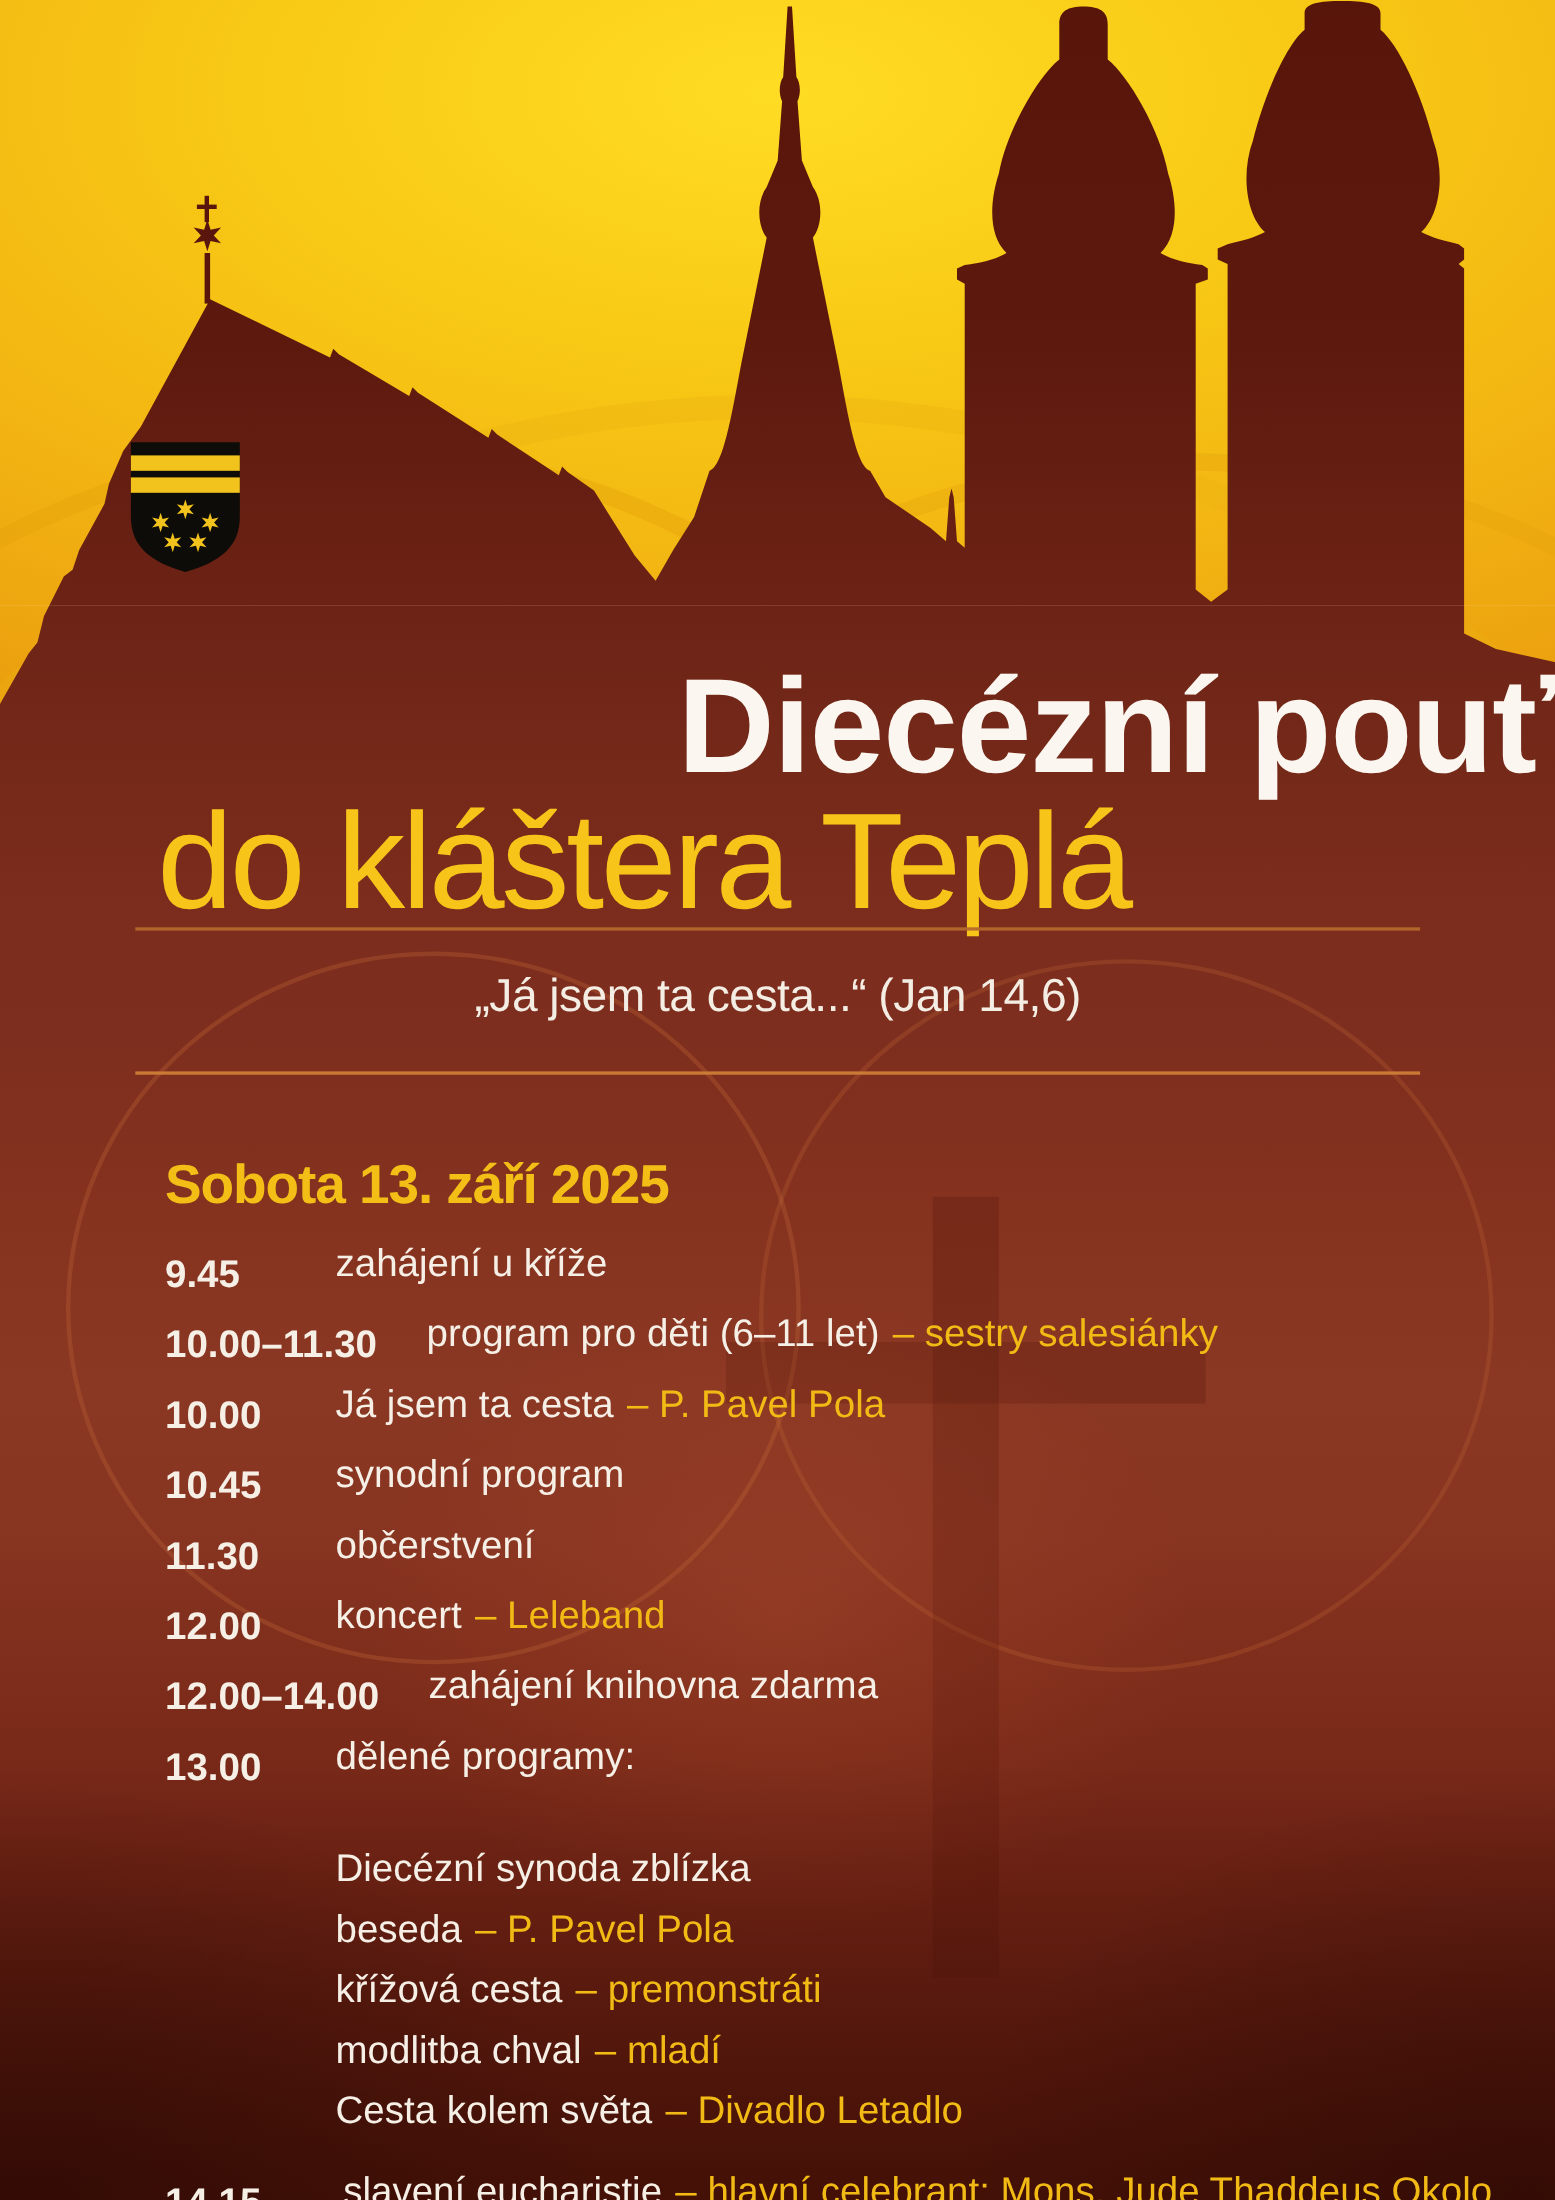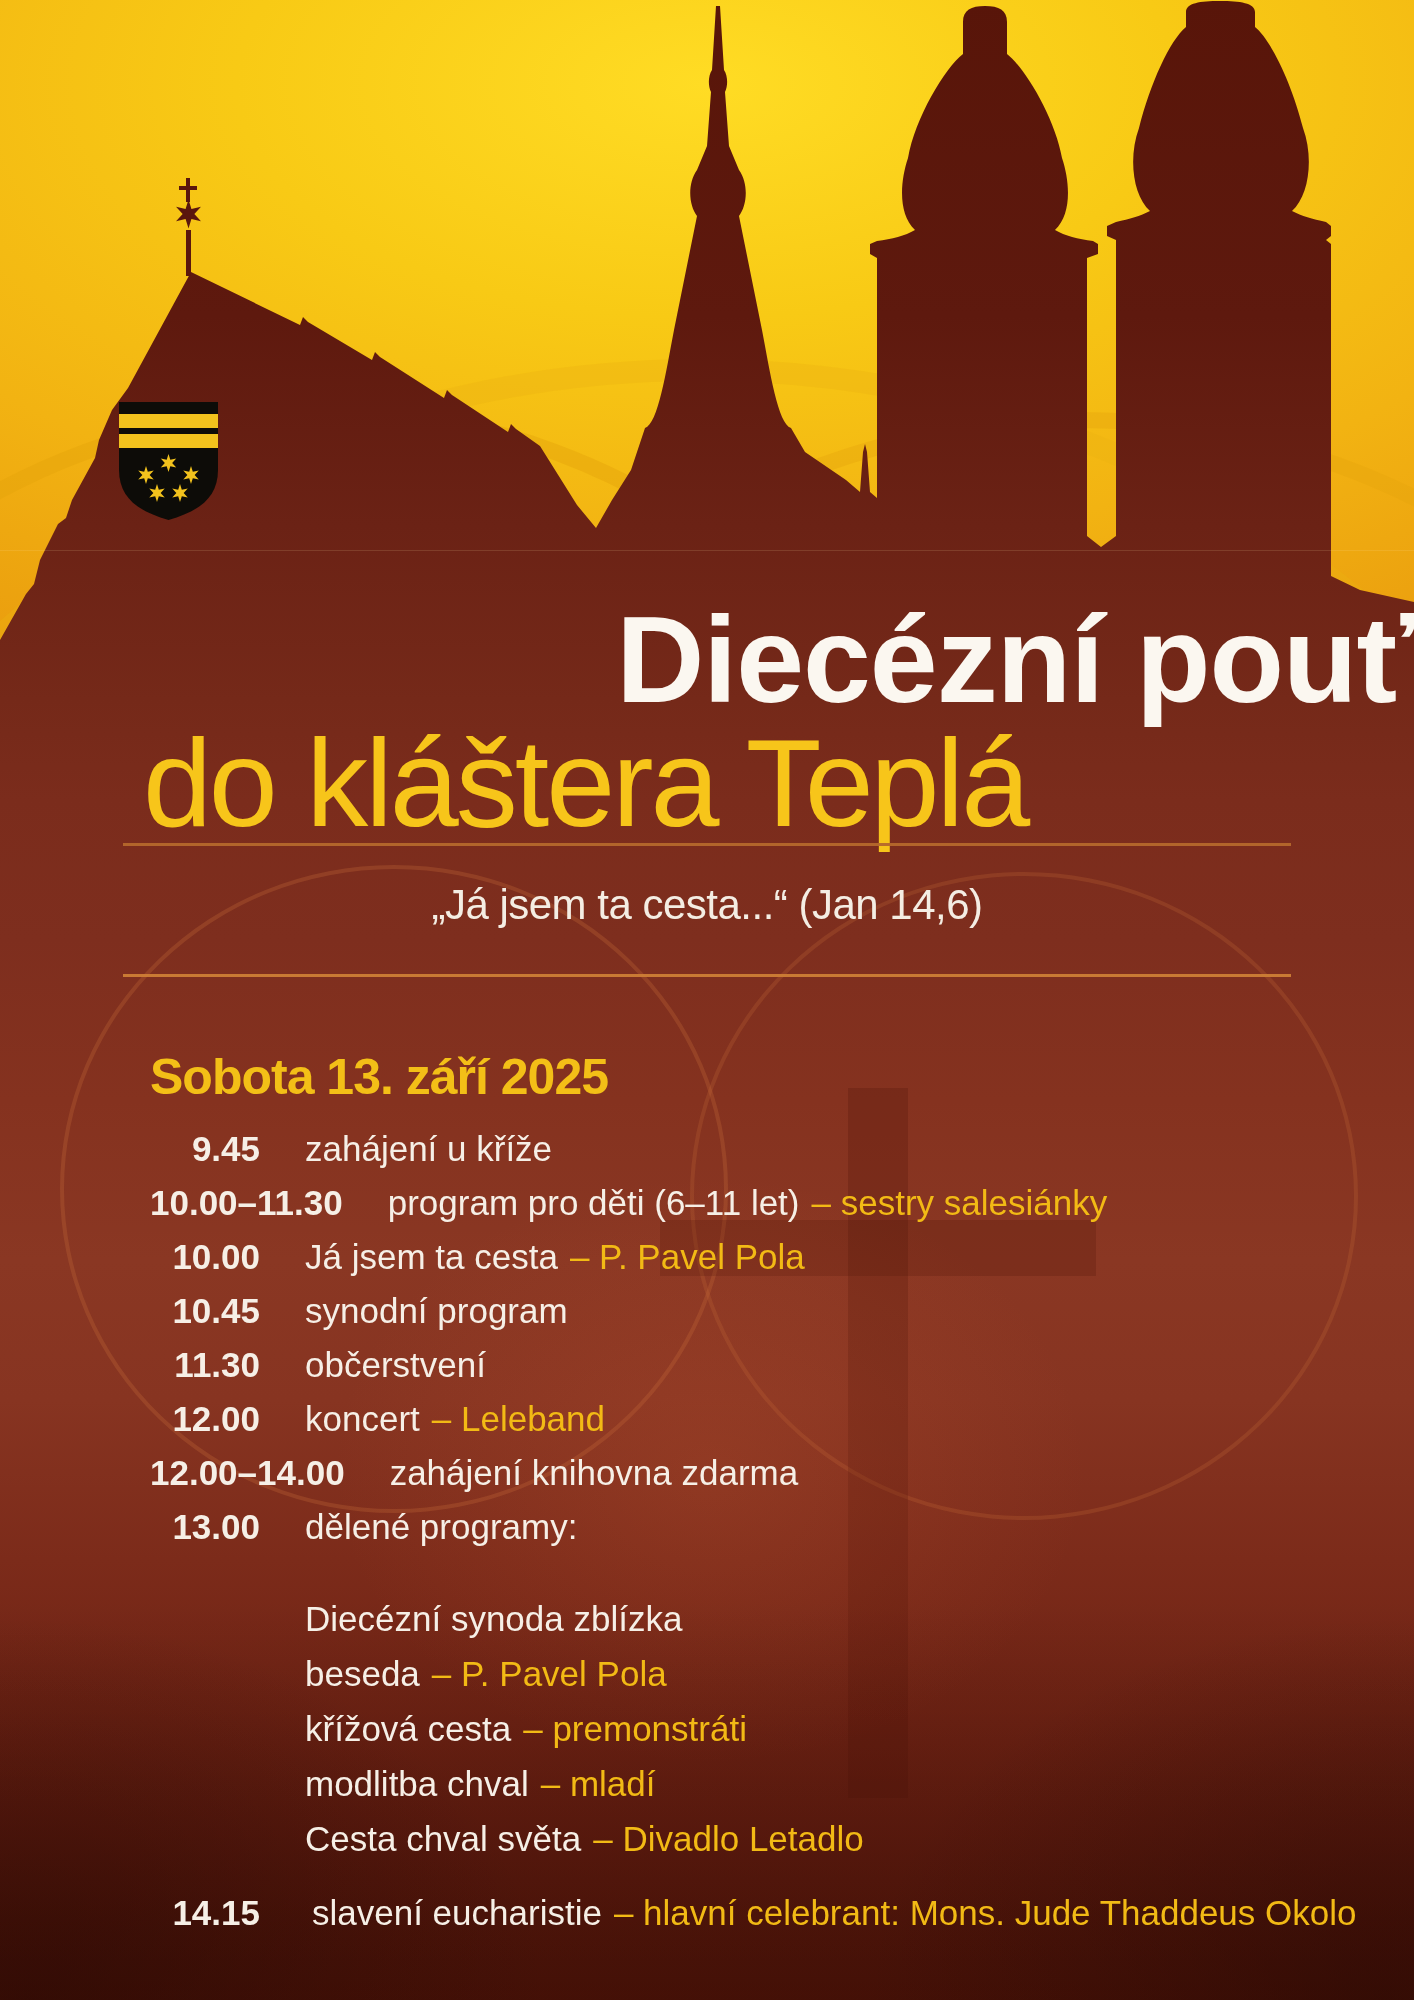--- a/index.html
+++ b/index.html
@@ -58,21 +58,21 @@
     font-size:42px;line-height:50px;font-weight:400;letter-spacing:-0.5px;
   }
 
   .schedule{position:absolute;left:150px;top:1050px;width:1264px;color:#f6efe6;}
   .date-heading{
     color:#f3bf17;font-size:50px;line-height:54px;font-weight:700;letter-spacing:-1px;
     margin:0 0 18px 0;
   }
   .rows{margin:0;}
   .row{display:flex;white-space:nowrap;font-size:35px;line-height:54px;}
-  .row .time{min-width:110px;text-align:right;font-weight:700;}
+  .row .time{min-width:110px;text-align:left;font-weight:700;margin-top:10px;}
   .row .desc{margin-left:45px;font-weight:400;}
   .note{color:#f2ba15;margin-left:12px;}
   .breakout{margin:37px 0 0 155px;}
   .brow{white-space:nowrap;font-size:35px;line-height:55px;font-weight:400;}
   .final-row{margin-top:20px;gap:18px;}
   .final-row .desc{margin-left:34px;}
 </style>
 </head>
 <body>
 
@@ -243,21 +243,21 @@
 
     <div class="brow">
       <span>křížová cesta</span><span class="note">– premonstráti</span>
     </div>
 
     <div class="brow">
       <span>modlitba chval</span><span class="note">– mladí</span>
     </div>
 
     <div class="brow">
-      <span>Cesta chval světa</span><span class="note">– Divadlo Letadlo</span>
+      <span>Cesta kolem světa</span><span class="note">– Divadlo Letadlo</span>
     </div>
   </div>
 
     <div class="row final-row">
       <span class="time">14.15</span>
       <span class="desc"><span>slavení eucharistie</span><span class="note">– hlavní celebrant: Mons. Jude Thaddeus Okolo</span></span>
     </div>
   </div>
 
 </div>

